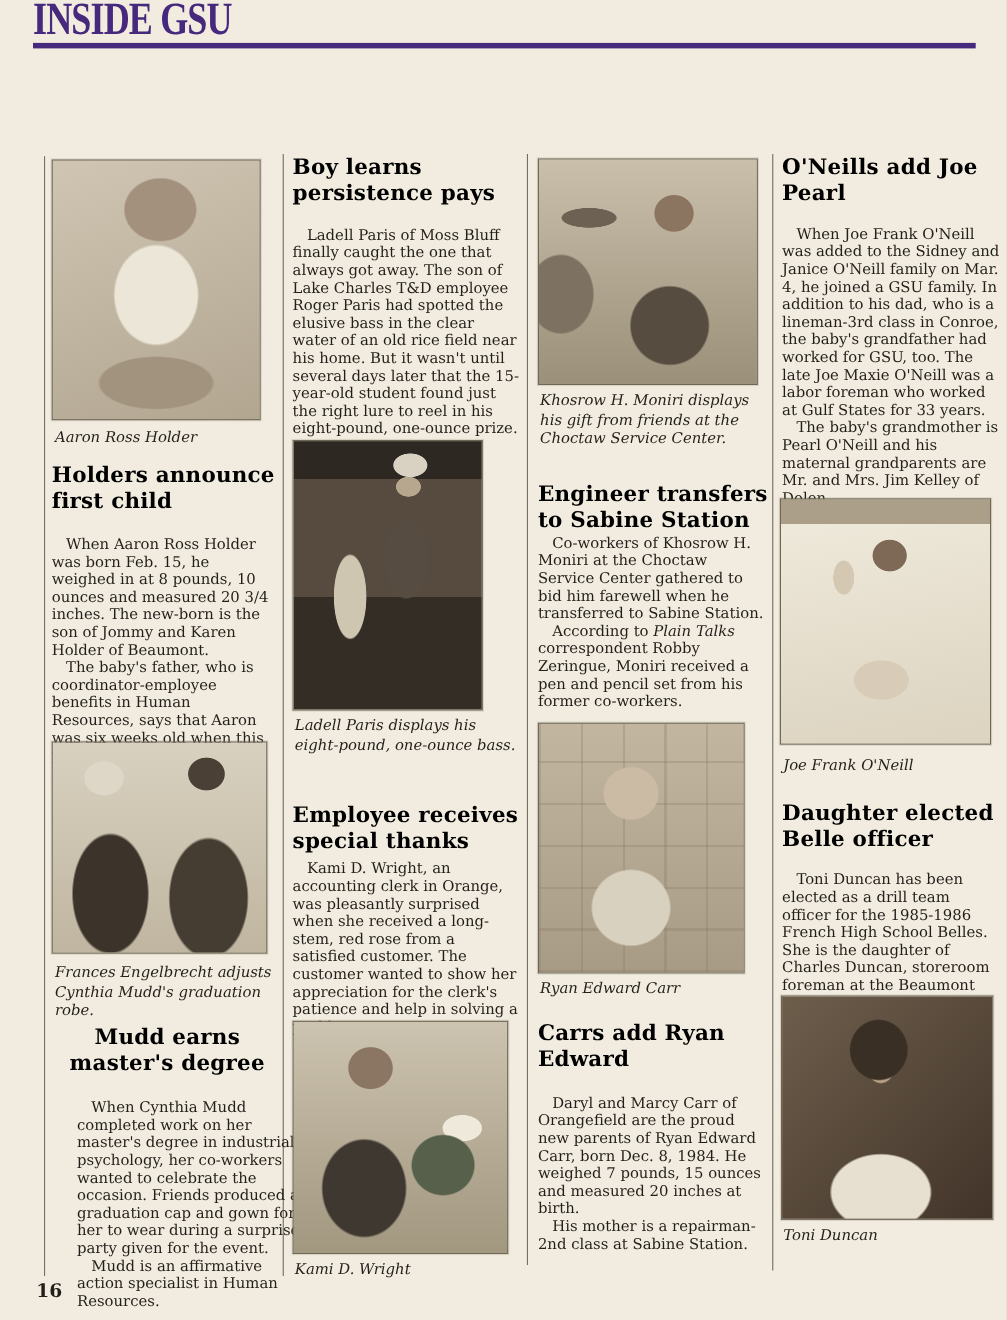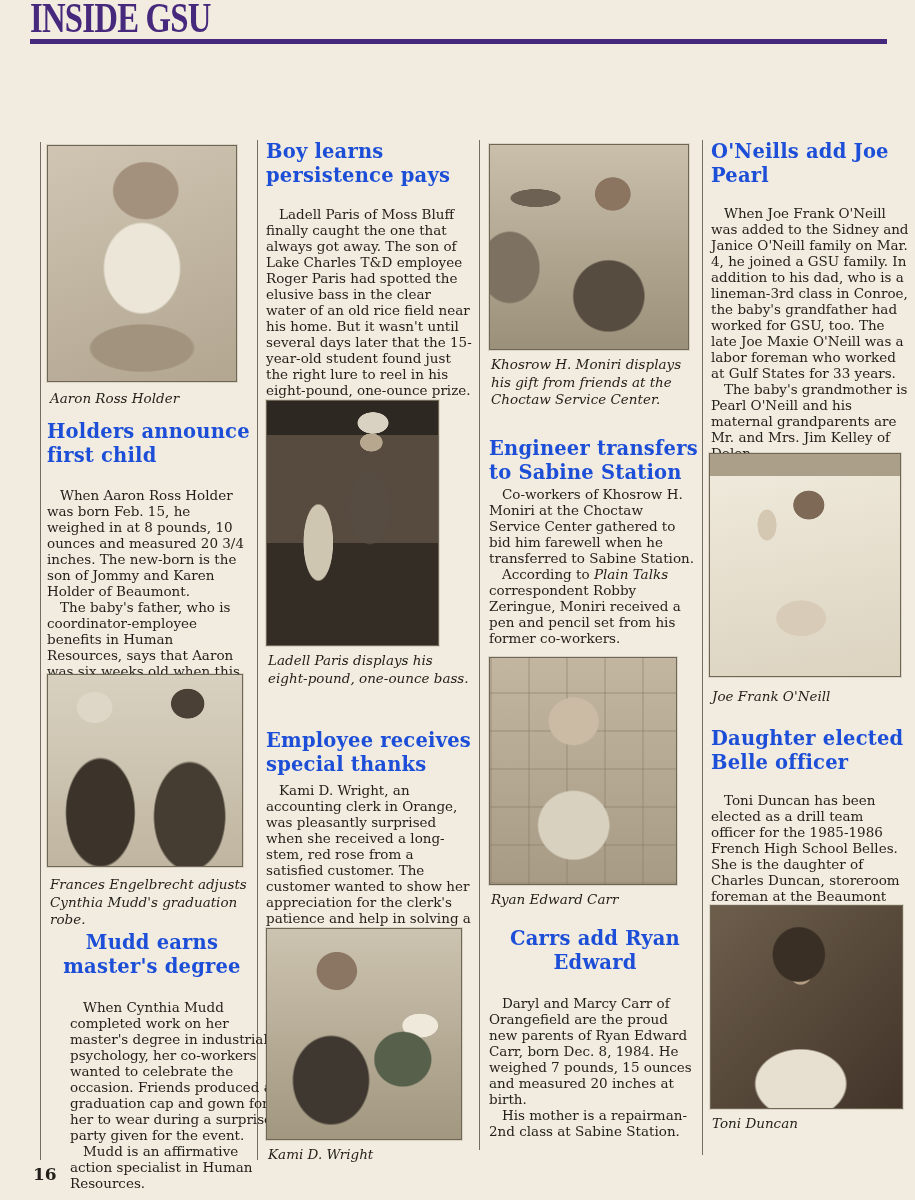--- a/index.html
+++ b/index.html
@@ -13,21 +13,21 @@
                  box-shadow:0 7px 0 -5px #46287c;}
   
   .rule-v{position:absolute;width:1px;background:#554e43;opacity:.8;}
   
   .photo{position:absolute;margin:0;box-sizing:border-box;border:1px solid #6f6656;
          box-shadow:0 0 0 1px rgba(90,80,60,.15);}
   
   .cap{position:absolute;font-style:italic;font-size:13.5px;line-height:17.5px;}
   
   .hl{position:absolute;margin:0;font-size:19.5px;line-height:24px;font-weight:bold;
-      letter-spacing:.2px;color:#1d4ed8;}
+      letter-spacing:.2px;color:#000000;}
   
   .body{position:absolute;font-size:13.5px;line-height:16px;}
   .body p{margin:0;text-indent:13px;}
   .body em{font-style:italic;}
   .pagenum{position:absolute;left:33px;top:1164px;font-size:17px;font-weight:bold;}
 
   
   #ph-aaron{background:
     radial-gradient(55px 48px at 52% 19%, #a3917d 0 58%, rgba(0,0,0,0) 61%),
     radial-gradient(64px 76px at 50% 52%, #ece6d8 0 58%, rgba(0,0,0,0) 61%),
@@ -127,21 +127,21 @@
 
   <h2 class="hl" style="left:489px;top:437px;width:212px;">Engineer transfers to Sabine Station</h2>
   <div class="body" style="left:489px;top:486px;width:206px;">
     <p>Co-workers of Khosrow H. Moniri at the Choctaw Service Center gathered to bid him farewell when he transferred to Sabine Station.</p>
     <p><span>According to </span><em>Plain Talks</em><span> correspondent Robby Zeringue, Moniri received a pen and pencil set from his former co-workers.</span></p>
   </div>
 
   <figure class="photo" id="ph-ryan" style="left:489px;top:657px;width:188px;height:228px;" title="Baby Ryan Edward Carr smiling in front of a patchwork quilt"></figure>
   <figcaption class="cap" style="left:491px;top:891px;width:200px;">Ryan Edward Carr</figcaption>
 
-  <h2 class="hl" style="left:489px;top:927px;width:212px;text-align:center;">Carrs add Ryan Edward</h2>
+  <h2 class="hl" style="left:489px;top:927px;width:212px;">Carrs add Ryan Edward</h2>
   <div class="body" style="left:489px;top:995px;width:206px;">
     <p>Daryl and Marcy Carr of Orangefield are the proud new parents of Ryan Edward Carr, born Dec. 8, 1984. He weighed 7 pounds, 15 ounces and measured 20 inches at birth.</p>
     <p>His mother is a repairman-2nd class at Sabine Station.</p>
   </div>
 
   <h2 class="hl" style="left:711px;top:140px;width:200px;">O'Neills add Joe Pearl</h2>
   <div class="body" style="left:711px;top:205px;width:198px;">
     <p>When Joe Frank O'Neill was added to the Sidney and Janice O'Neill family on Mar. 4, he joined a GSU family. In addition to his dad, who is a lineman-3rd class in Conroe, the baby's grandfather had worked for GSU, too. The late Joe Maxie O'Neill was a labor foreman who worked at Gulf States for 33 years.</p>
     <p>The baby's grandmother is Pearl O'Neill and his maternal grandparents are Mr. and Mrs. Jim Kelley of Dolen.</p>
   </div>

